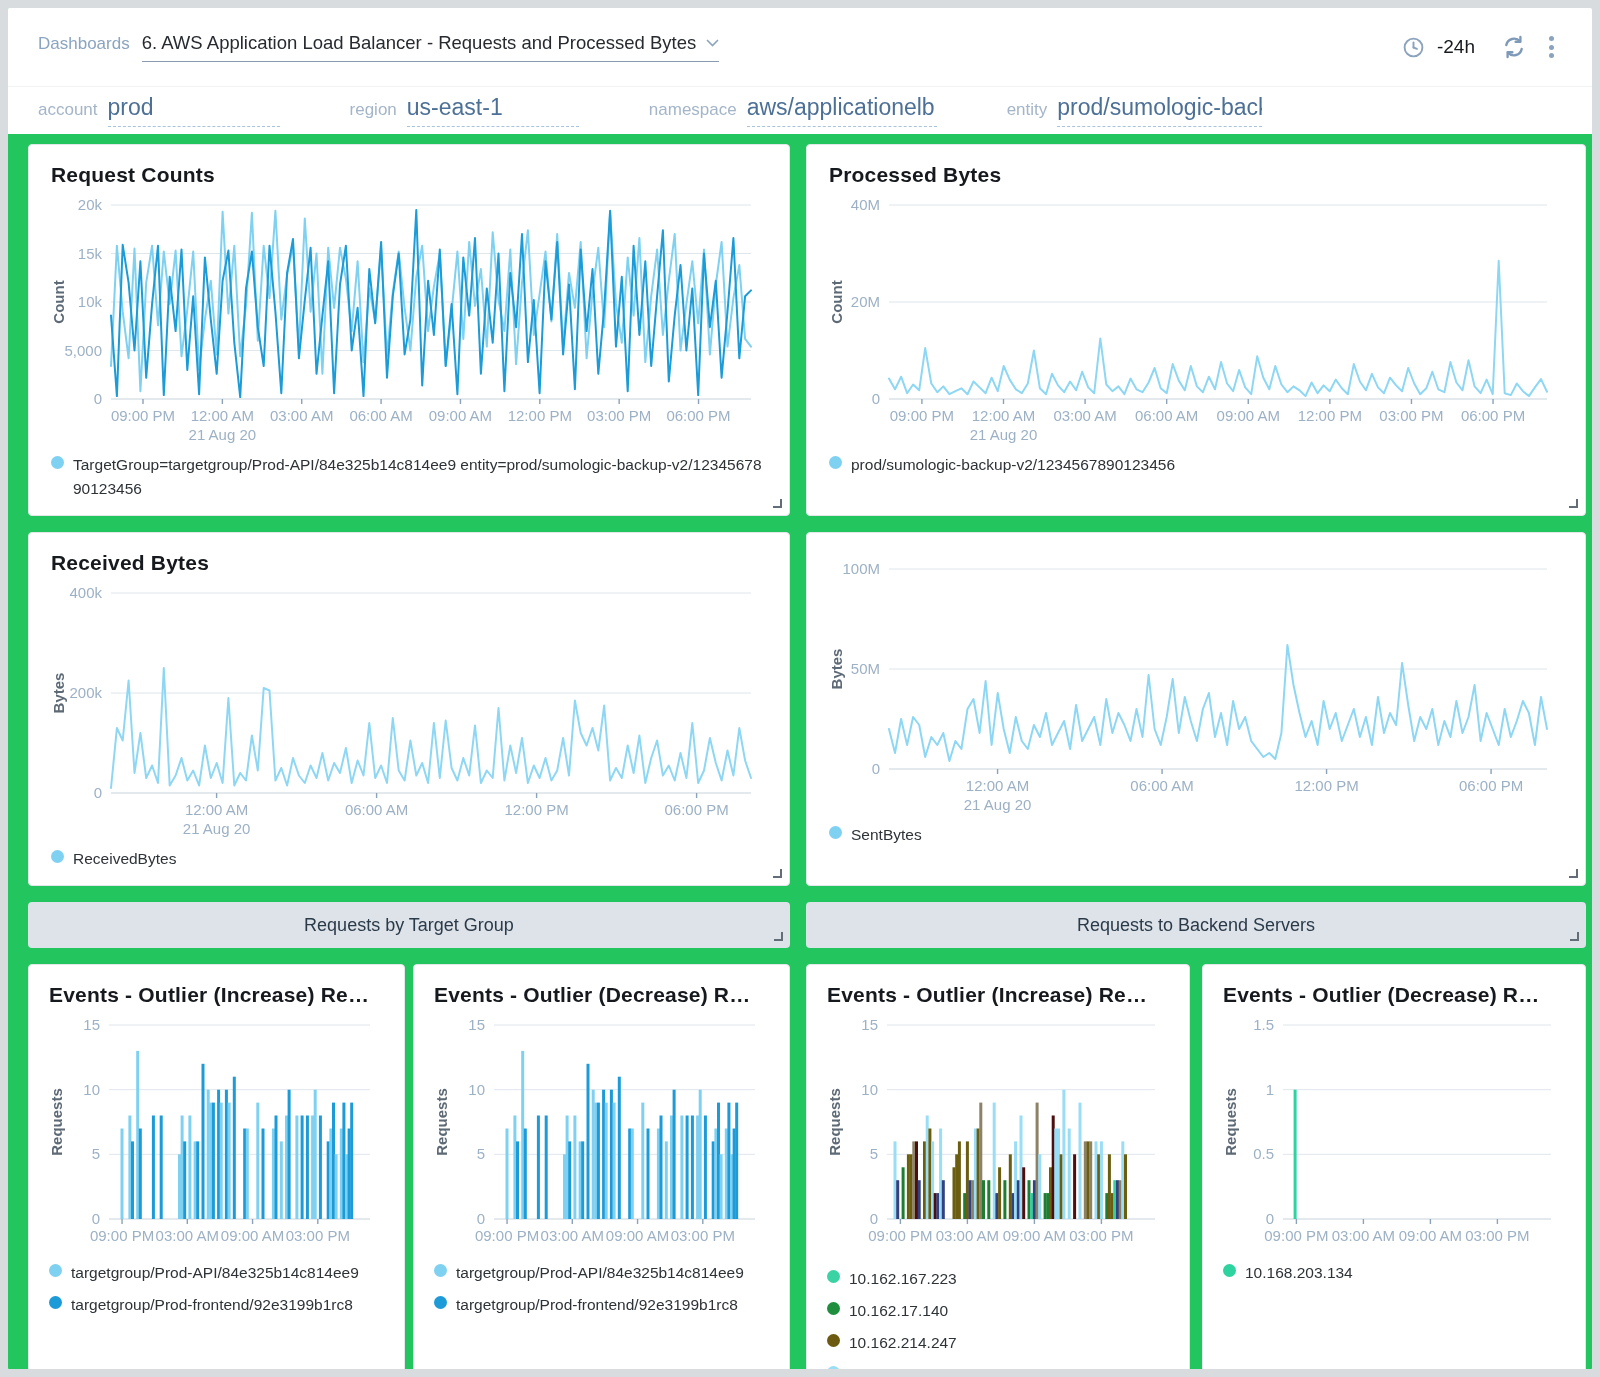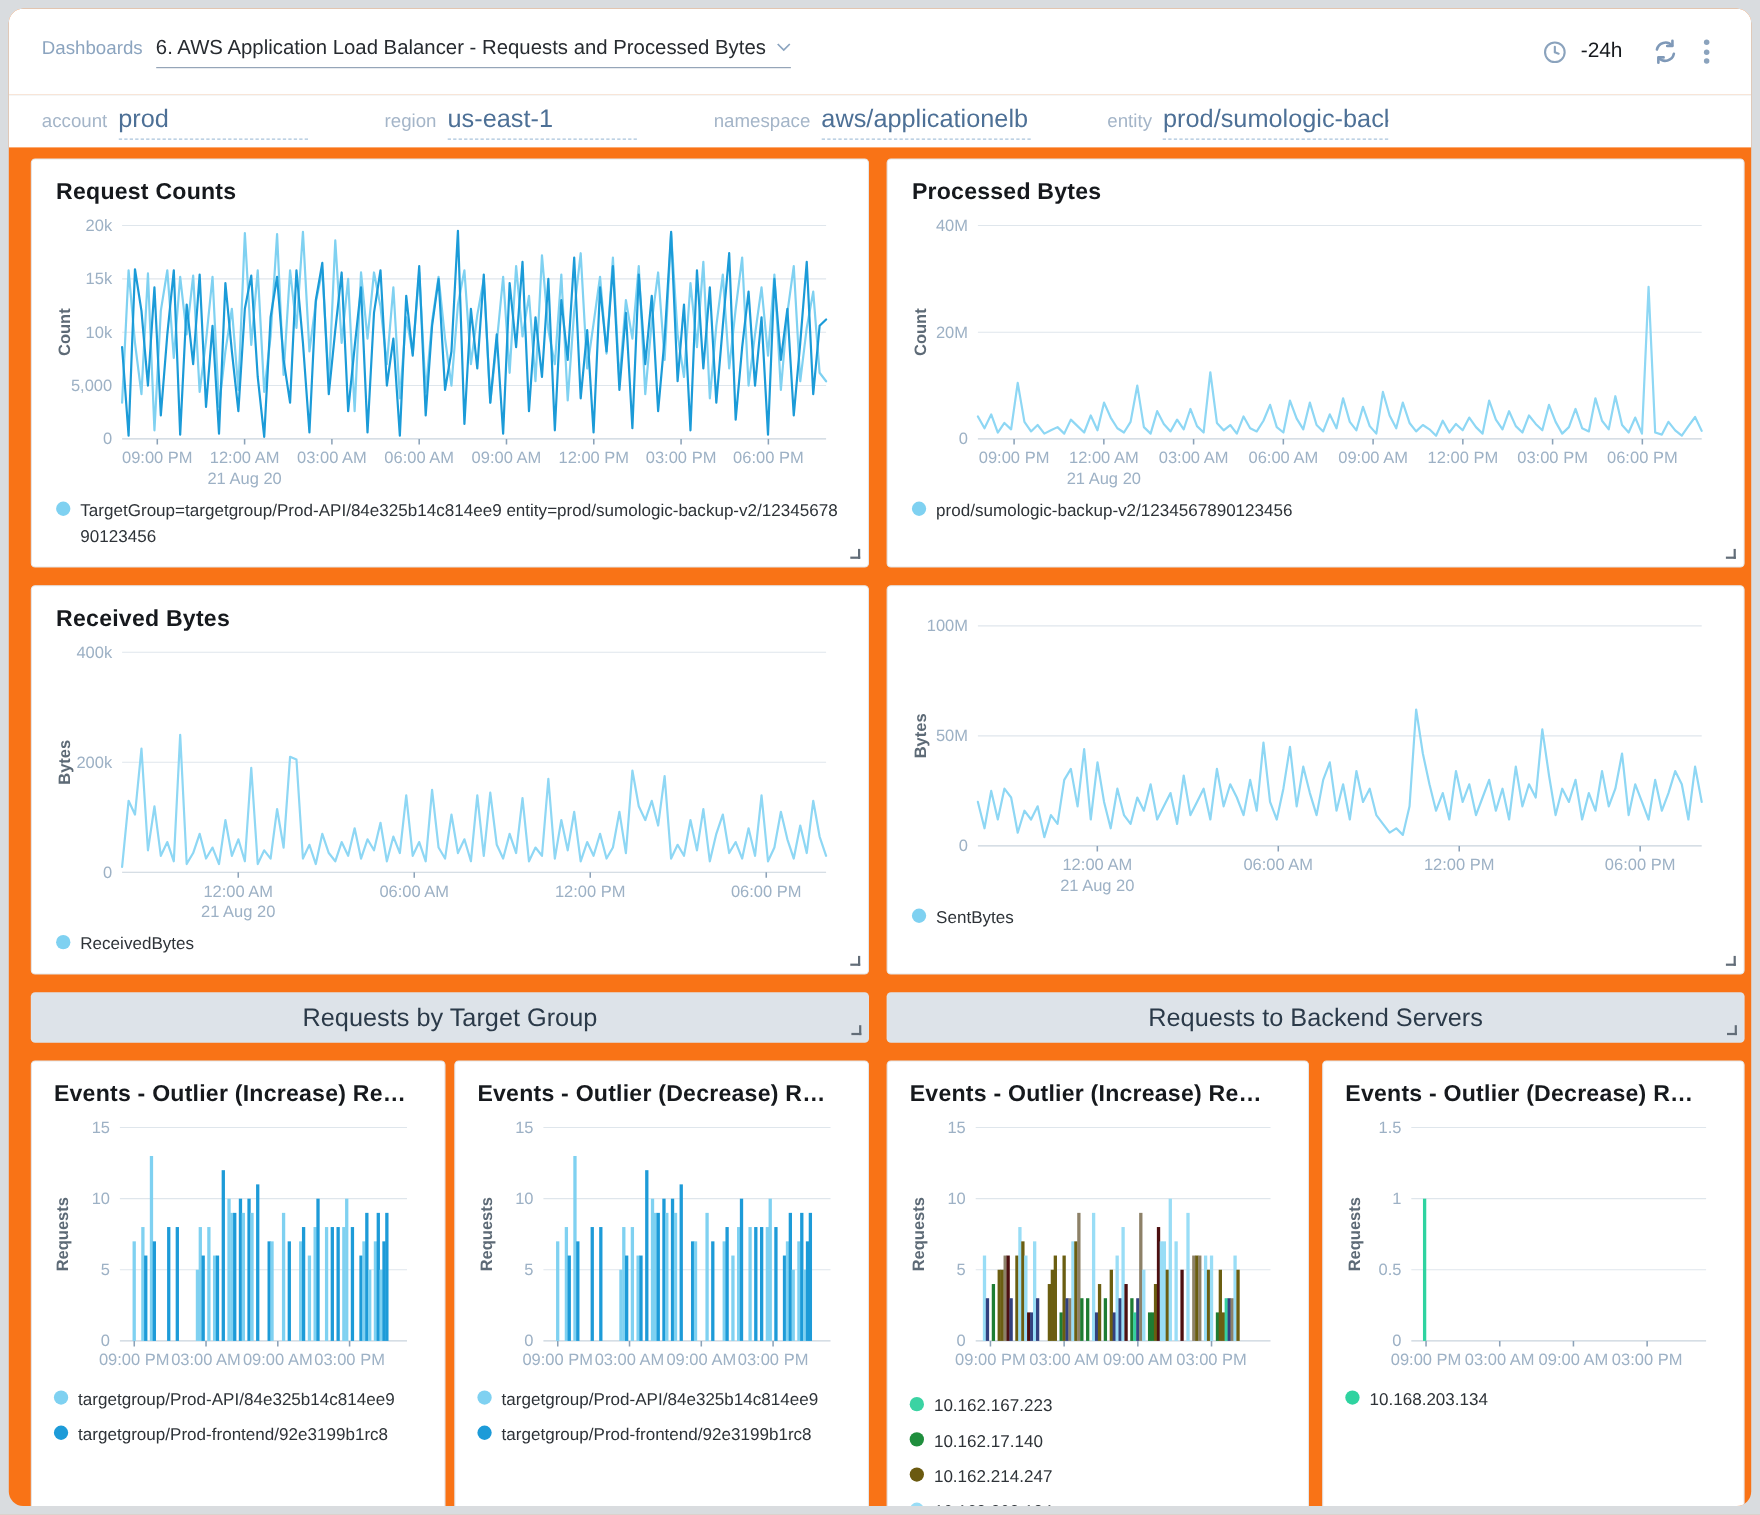--- a/index.html
+++ b/index.html
@@ -1,17 +1,17 @@
 <!DOCTYPE html>
 <html><head>
 <meta charset="utf-8">
 <style>
   * { margin:0; padding:0; box-sizing:border-box; }
   html,body { width:1600px; height:1377px; background:#d9dcdf; font-family:"Liberation Sans","DejaVu Sans",sans-serif; }
-  .app { position:absolute; inset:8px; background:#f97316; border-radius:13px; overflow:hidden; }
+  .app { position:absolute; inset:8px; background:#22c55e; border-radius:1px; overflow:hidden; }
 
   
   .topbar { height:78px; background:#ffffff; display:flex; align-items:center; justify-content:space-between; padding:0 28px 0 30px; }
   .tb-left { display:flex; align-items:baseline; }
   .crumb { font-size:17px; color:#8ba4bf; cursor:pointer; }
   .title-wrap { margin-left:12px; display:inline-flex; align-items:center; gap:10px; border-bottom:1px solid #8a9cb1; padding-bottom:7px; cursor:pointer; }
   .dash-title { font-size:18.5px; color:#272b30; }
   .tb-right { display:flex; align-items:center; gap:12px; }
   .range { font-size:19px; color:#16191d; margin-right:14px; }
   .iconbtn { display:inline-flex; align-items:center; justify-content:center; cursor:pointer; }
@@ -35,21 +35,21 @@
 
   
   .legend { margin-top:6px; }
   .li { display:flex; align-items:flex-start; gap:9px; font-size:15.5px; color:#2e3338; line-height:1.55; margin-top:8px; }
   .li .dot { flex:0 0 13px; width:13px; height:13px; border-radius:50%; margin-top:3px; }
   .li .ltext { word-break:break-all; }
   .legend.cols2 { display:grid; grid-template-columns:1fr; column-gap:6px;text-align:center; }
 
   
   .band { background:#dde3e9; border-radius:4px; height:46px; display:flex; align-items:center; justify-content:center; position:relative; }
-  .band span { font-size:23px; color:#2b3a49; }
+  .band span { font-size:18px; color:#2b3a49; }
 
   
   .subL { display:grid; grid-template-columns:377px 377px; gap:8px; }
   .subR { display:grid; grid-template-columns:384px 384px; gap:12px; }
   .subL .panel,.subR .panel { padding:18px 20px 12px; }
 </style>
 </head>
 <body>
 
 <div class="app">

